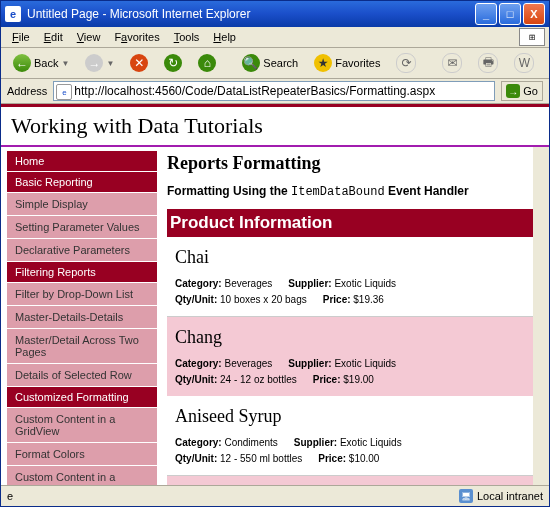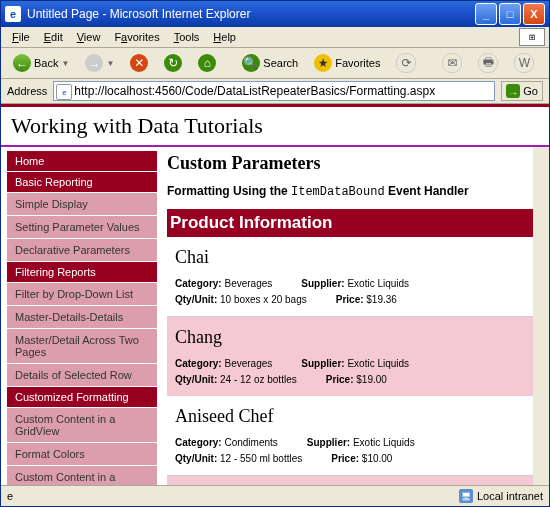--- a/index.html
+++ b/index.html
@@ -45,21 +45,21 @@
 .nav-head{background:#980022;color:#fff;padding:4px 8px;font-size:11px;margin-bottom:1px}
 .nav-item{background:#dd9eab;color:#333;padding:5px 8px;font-size:11px;margin-bottom:1px}
 .main{flex:1;padding:6px 10px 0 10px;overflow:hidden;position:relative}
 .main h2{font-size:18px;font-family:"Times New Roman",serif;margin:0 0 10px 0;font-weight:bold}
 .main h3{font-size:12px;margin:0 0 10px 0;font-weight:bold}
 .main h3 .mono{font-family:"Courier New",monospace;font-size:12px;font-weight:normal}
 .section-hdr{background:#980022;color:#fff;font-weight:bold;padding:4px 3px;font-size:17px}
 .product{padding:6px 8px 8px 8px}
 .product.alt{background:#f4c9d4}
 .pname{font-size:18px;font-family:"Times New Roman",serif;margin:4px 0 8px 0}
-.pdata{font-size:10px;display:flex;flex-wrap:wrap;gap:0 29px;line-height:1.6}
+.pdata{font-size:10px;display:flex;flex-wrap:wrap;gap:0 16px;line-height:1.6}
 .pdata b{font-weight:bold}
 .hr{border:0;border-top:1px solid #ccc;margin:0}
 .sbar-v{position:absolute;right:0;top:0;bottom:0;width:16px;background:#ece9d8}
 .statusbar{height:20px;background:#ece9d8;border-top:1px solid #aca899;display:flex;align-items:center;padding:0 6px;font-size:11px}
 .statusbar .zone{margin-left:auto;display:flex;align-items:center;gap:4px}
 .statusbar .zicon{width:14px;height:14px;background:#5a8fd0;border-radius:2px;display:flex;align-items:center;justify-content:center;font-size:8px;color:#fff}
 </style>
 </head>
 <body>
 
@@ -156,21 +156,21 @@
           <div class="nav-item">Filter by Drop-Down List</div>
           <div class="nav-item">Master-Details-Details</div>
           <div class="nav-item">Master/Detail Across Two Pages</div>
           <div class="nav-item">Details of Selected Row</div>
           <div class="nav-head">Customized Formatting</div>
           <div class="nav-item">Custom Content in a GridView</div>
           <div class="nav-item">Format Colors</div>
           <div class="nav-item">Custom Content in a DetailsView</div>
         </div>
       <div class="main">
-        <h2>Custom Parameters</h2>
+        <h2>Reports Formatting</h2>
         <h3>
           <span>Formatting Using the </span><span class="mono">ItemDataBound</span><span> Event Handler</span>
         </h3>
         <div class="section-hdr">Product Information</div>
         <div id="products">
             <div class="product">
               <div class="pname">Chai</div>
               <div class="pdata">
                 <span><b>Category:</b> Beverages</span>
                 <span><b>Supplier:</b> Exotic Liquids</span>
@@ -186,21 +186,21 @@
               <div class="pdata">
                 <span><b>Category:</b> Beverages</span>
                 <span><b>Supplier:</b> Exotic Liquids</span>
               </div>
               <div class="pdata">
                 <span><b>Qty/Unit:</b> 24 - 12 oz bottles</span>
                 <span><b>Price:</b> $19.00</span>
               </div>
             </div>
             <div class="product">
-              <div class="pname">Aniseed Chef</div>
+              <div class="pname">Aniseed Syrup</div>
               <div class="pdata">
                 <span><b>Category:</b> Condiments</span>
                 <span><b>Supplier:</b> Exotic Liquids</span>
               </div>
               <div class="pdata">
                 <span><b>Qty/Unit:</b> 12 - 550 ml bottles</span>
                 <span><b>Price:</b> $10.00</span>
               </div>
             </div>
             <hr class="hr">

